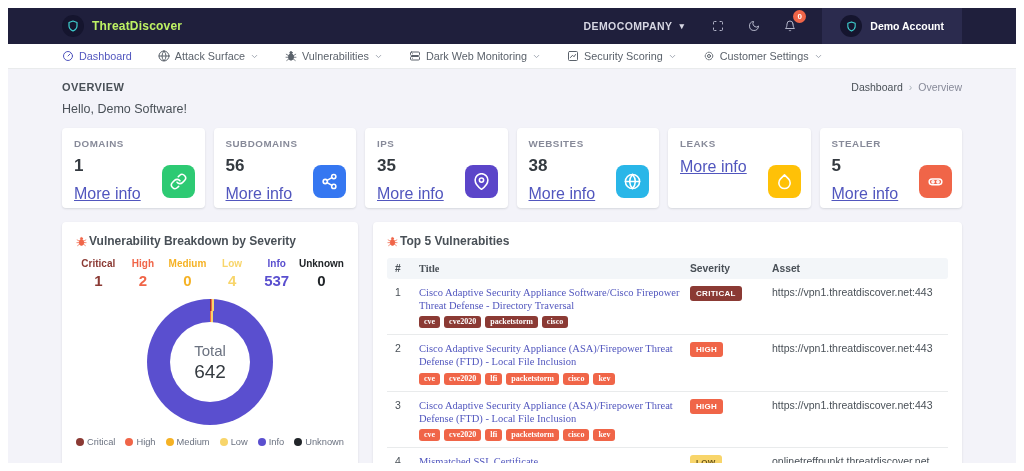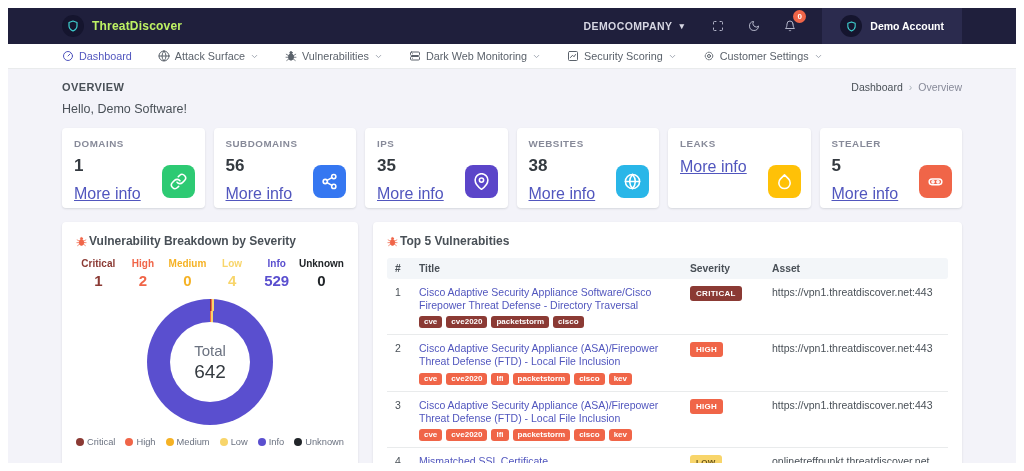--- a/index.html
+++ b/index.html
@@ -89,21 +89,21 @@
   .d-critical { background:#8b3a34; } .d-high { background:#f06548; }
   .d-medium { background:#f5b225; }  .d-low { background:#f8d56a; }
   .d-info { background:#5a4fcf; }    .d-unknown { background:#212529; }
 
   
   .vtable { margin-top:10px; font-size:10.5px; }
   .thead { display:flex; background:#f3f6f9; border-radius:3px; padding:5px 8px; font-weight:bold; color:#495057; font-size:10.3px; }
   .trow { display:flex; padding:7px 8px 6px; border-bottom:1px solid #e9ebec; align-items:flex-start; }
   .trow:last-child { border-bottom:none; }
   .col-num { width:24px; color:#495057; }
-  .col-title { flex:1; padding-right:0; }
+  .col-title { flex:1; padding-right:0;font-family:Liberation Serif, serif; }
   .col-sev { width:82px; }
   .col-asset { width:168px; color:#495057; word-break:break-all; }
   .vuln-link { color:#5156be; text-decoration:none; cursor:pointer; display:block; line-height:1.25; }
   .tags { margin-top:4px; display:flex; gap:4px; flex-wrap:wrap; }
   .tag { font-size:8px; font-weight:bold; padding:2px 5px; border-radius:3px; line-height:1; }
   .tag-critical { background:#8b3a34; color:#fff; }
   .tag-high { background:#f06548; color:#fff; }
   .badge { font-size:8px; font-weight:bold; padding:3px 6px; border-radius:3px; letter-spacing:.3px; }
   .badge-critical { background:#8b3a34; color:#fff; }
   .badge-high { background:#f06548; color:#fff; }
@@ -349,21 +349,21 @@
           <div class="sev-cell">
             <div class="sev-cap c-medium">Medium</div>
             <div class="sev-num c-medium">0</div>
           </div>
           <div class="sev-cell">
             <div class="sev-cap c-low">Low</div>
             <div class="sev-num c-low">4</div>
           </div>
           <div class="sev-cell">
             <div class="sev-cap c-info">Info</div>
-            <div class="sev-num c-info">529</div>
+            <div class="sev-num c-info">537</div>
           </div>
           <div class="sev-cell">
             <div class="sev-cap c-unknown">Unknown</div>
             <div class="sev-num c-unknown">0</div>
           </div>
         </div>
 
         <div class="donut-wrap">
           <div class="donut" style="background: conic-gradient(rgb(139, 58, 52) 0deg, rgb(139, 58, 52) 0.560748deg, rgb(240, 101, 72) 0.560748deg, rgb(240, 101, 72) 1.68224deg, rgb(248, 213, 106) 1.68224deg, rgb(248, 213, 106) 3.92523deg, rgb(90, 79, 207) 3.92523deg, rgb(90, 79, 207) 360deg);">
             <div class="donut-center">

